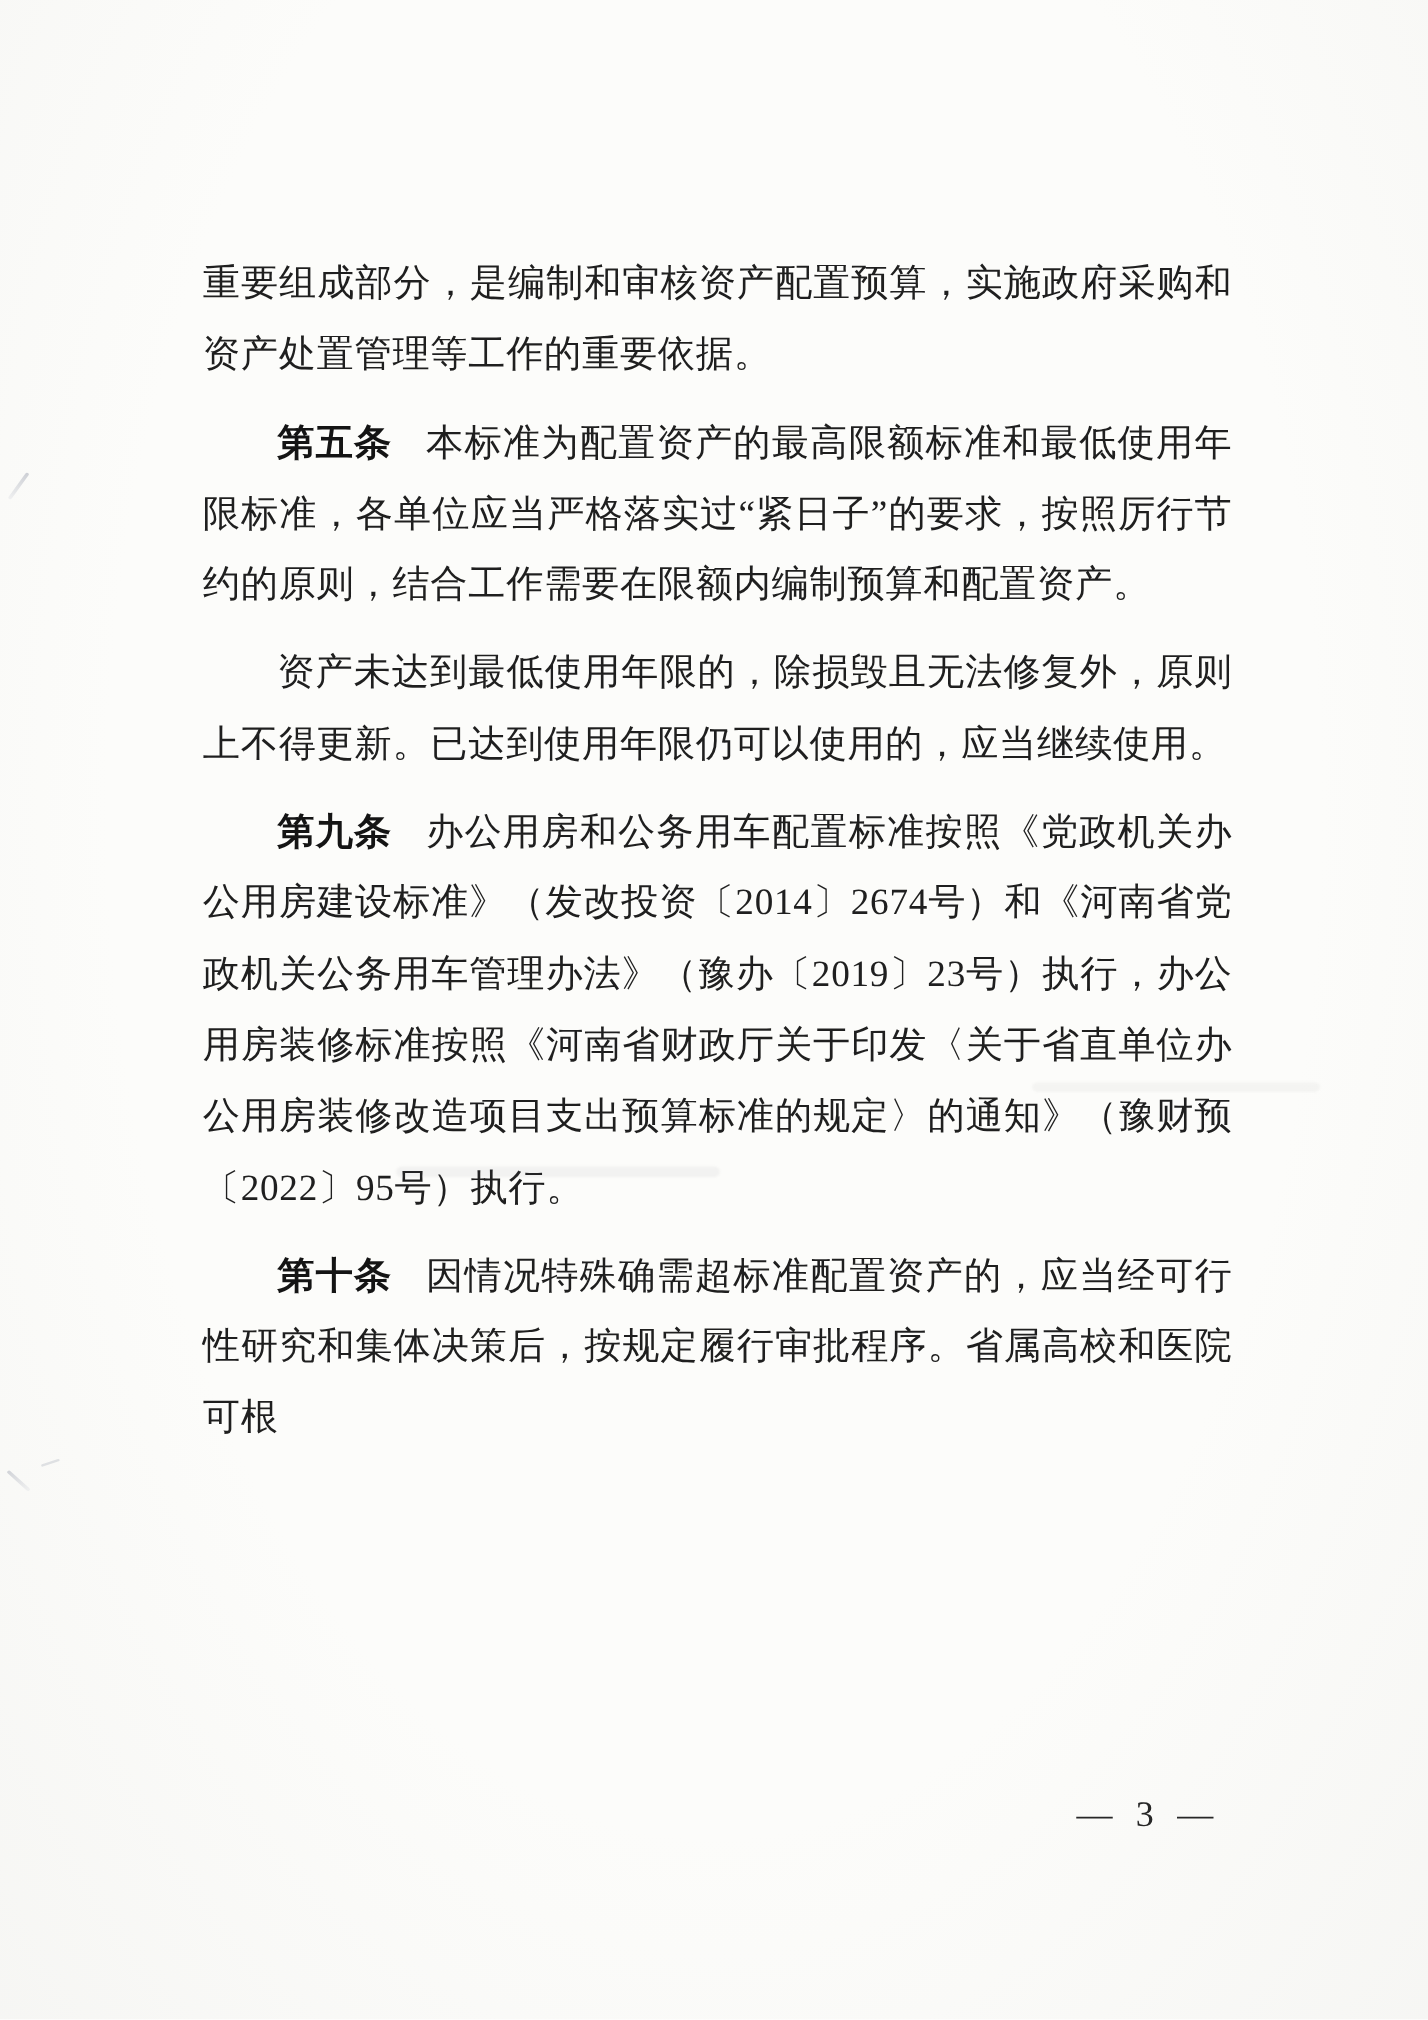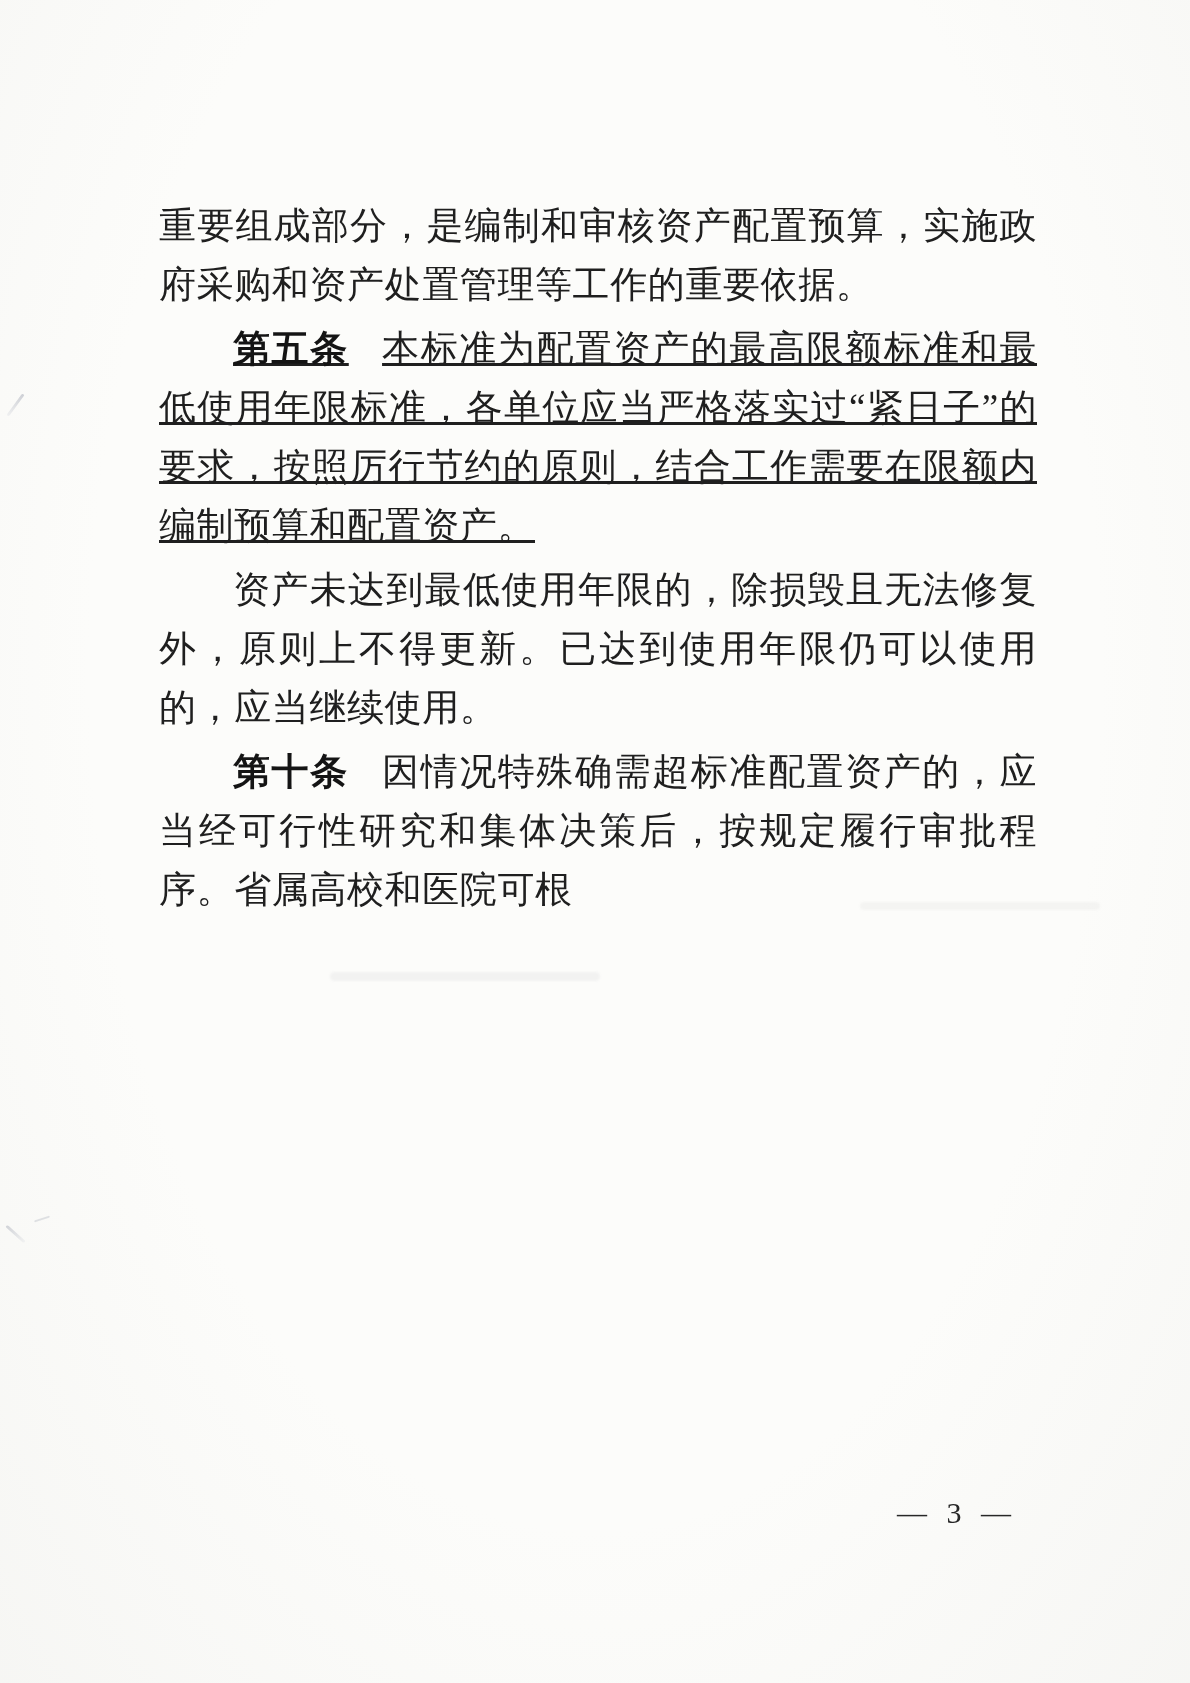--- a/index.html
+++ b/index.html
@@ -20,23 +20,23 @@
       radial-gradient(ellipse at 50% 40%, rgba(255,255,255,0) 60%, rgba(235,235,232,0.35) 100%),
       #fcfcfa;
   }
   .content {
     position: absolute;
     left: 155px;
     top: 192px;
     width: 886px;
   }
   p.para {
-    margin: 4px;
+    margin: 14px;
     font-family: "Liberation Serif", "DejaVu Serif", serif;
-    font-size: 37px;
+    font-size: 31px;
     line-height: 59.3px;
     letter-spacing: 0.6px;
     color: #1f1f1f;
     text-align: justify;
     text-justify: inter-ideograph;
   }
   p.para.indent {
     text-indent: 2em;
   }
   .term {
@@ -107,22 +107,23 @@
     border-radius: 5px;
     filter: blur(1px);
   }
 </style>
 </head>
 <body>
 
 <div class="page" style="background-color: rgb(252, 252, 250);">
   <main class="content" id="paragraphs">
       <p class="para" style="color: rgb(31, 31, 31);">重要组成部分，是编制和审核资产配置预算，实施政府采购和资产处置管理等工作的重要依据。</p>
-      <p class="para indent" style="color: rgb(31, 31, 31); text-decoration: underline;"><span class="term">第五条</span>本标准为配置资产的最高限额标准和最低使用年限标准，各单位应当严格落实过“紧日子”的要求，按照厉行节约的原则，结合工作需要在限额内编制预算和配置资产。</p>
+      <p class="para indent" style="color: rgb(31, 31, 31);"><span class="term">第五条</span>本标准为配置资产的最高限额标准和最低使用年限标准，各单位应当严格落实过“紧日子”的要求，按照厉行节约的原则，结合工作需要在限额内编制预算和配置资产。</p>
       <p class="para indent" style="color: rgb(31, 31, 31);">资产未达到最低使用年限的，除损毁且无法修复外，原则上不得更新。已达到使用年限仍可以使用的，应当继续使用。</p>
+      <p class="para indent" style="color: rgb(31, 31, 31);"><span class="term">第九条</span>办公用房和公务用车配置标准按照《党政机关办公用房建设标准》（发改投资〔2014〕2674号）和《河南省党政机关公务用车管理办法》（豫办〔2019〕23号）执行，办公用房装修标准按照《河南省财政厅关于印发〈关于省直单位办公用房装修改造项目支出预算标准的规定〉的通知》（豫财预〔2022〕95号）执行。</p>
       <p class="para indent" style="color: rgb(31, 31, 31);"><span class="term">第十条</span>因情况特殊确需超标准配置资产的，应当经可行性研究和集体决策后，按规定履行审批程序。省属高校和医院可根</p>
     </main>
 
   <div class="page-number">— 3 —</div>
 
   <div class="artifact artifact-1"></div>
   <div class="artifact artifact-2"></div>
   <div class="artifact artifact-2b"></div>
   <div class="artifact smudge-1"></div>
   <div class="artifact smudge-2"></div>

